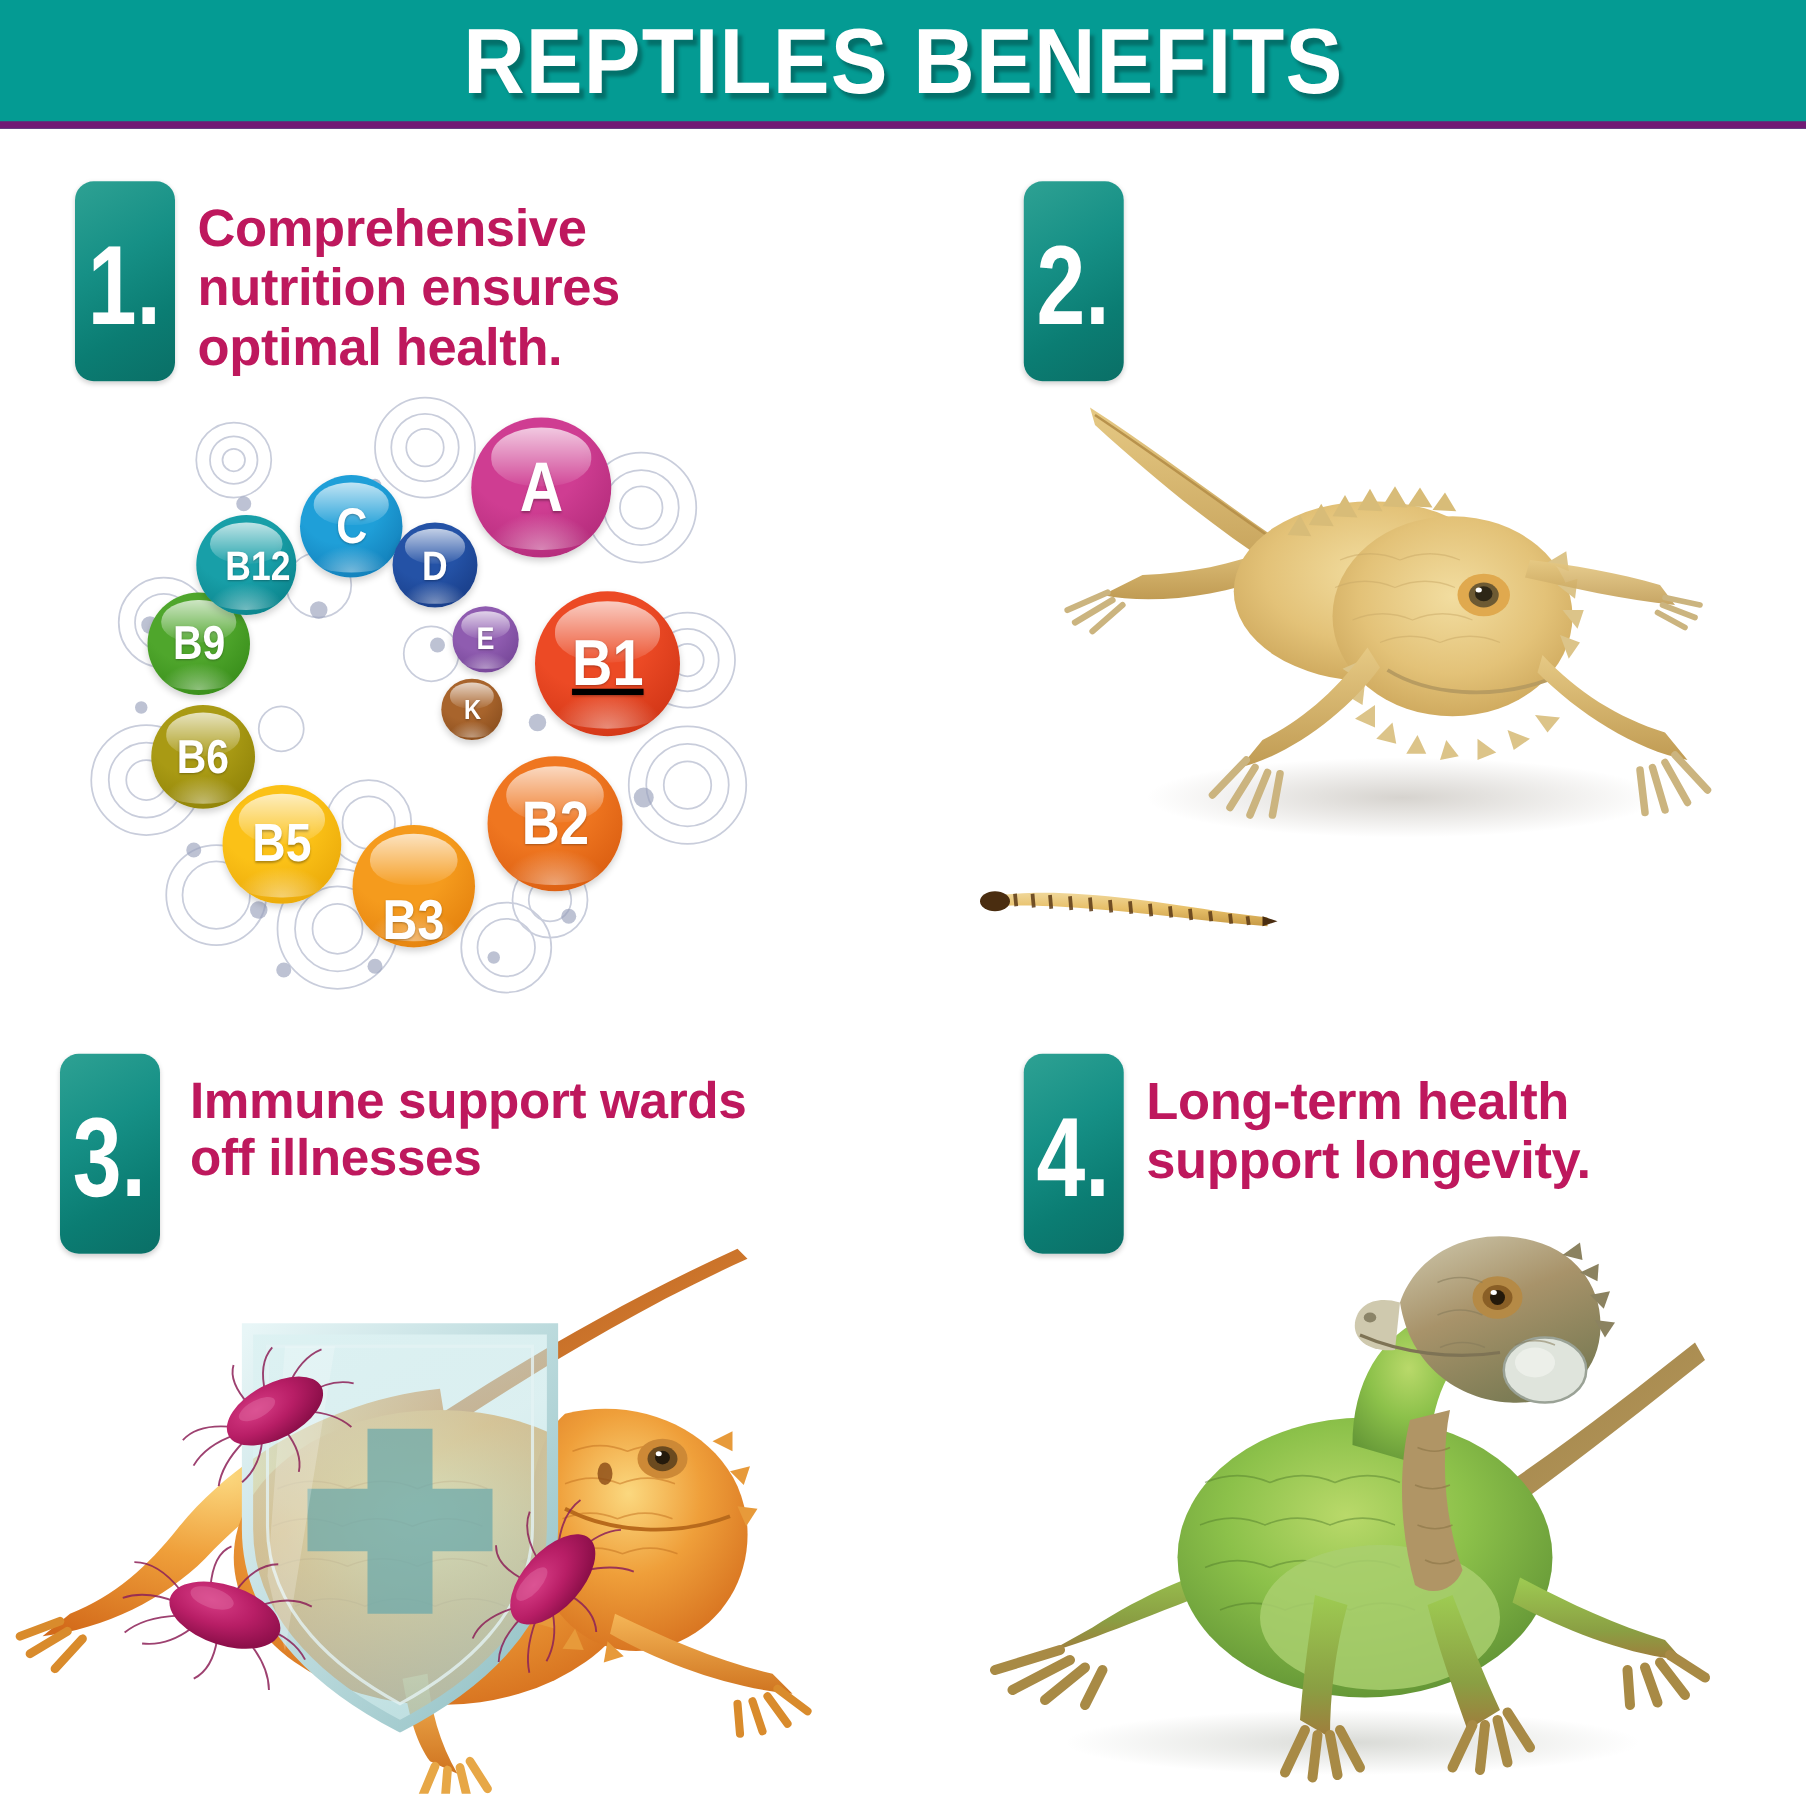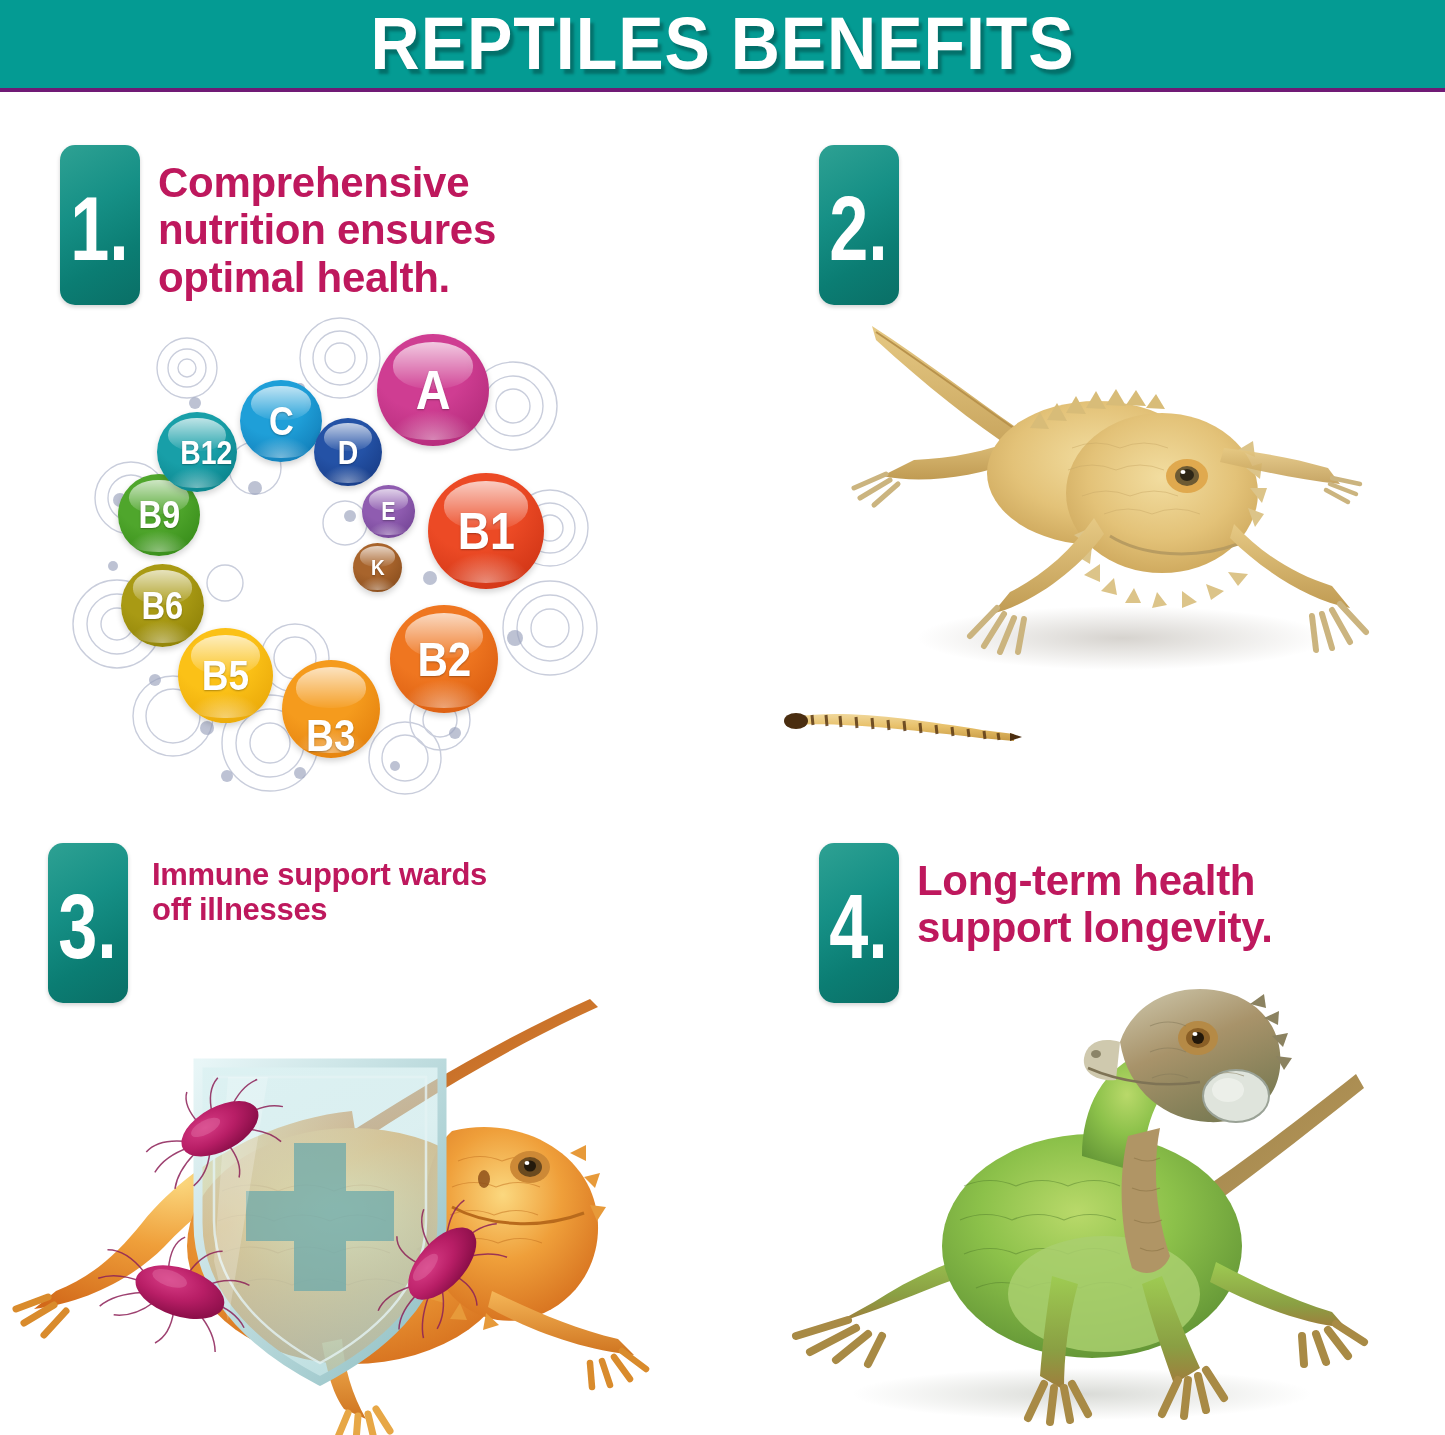--- a/index.html
+++ b/index.html
@@ -8,23 +8,23 @@
   body {
     width:1445px; height:1435px;
     font-family:"Liberation Sans", sans-serif;
     background:#ffffff;
     overflow:hidden;
     position:relative;
   }
 
   
   .header-bar{
-    position:absolute; left:0; top:0; width:1445px; height:92px;
+    position:absolute; left:0; top:0; width:1445px; height:103px;
     background:#049b93;
-    border-bottom:4px solid #701a75;
+    border-bottom:6px solid #701a75;
     display:flex; align-items:center; justify-content:center;
   }
   .header-title{
     font-family:"Liberation Sans", sans-serif;
     font-weight:bold;
     font-size:74px;
     letter-spacing:1px;
     color:#ffffff;
     transform:scaleX(0.92);
     text-shadow:4px 5px 3px rgba(0,0,0,0.28);
@@ -72,21 +72,21 @@
     padding-top:14px;
     color:#be185d;
     font-family:"Liberation Sans", sans-serif;
     font-weight:bold;
     font-size:42px;
     line-height:1.13;
     letter-spacing:-0.3px;
     white-space:pre-line;
     max-width:500px;
   }
-  .p3 .head-text{ font-size:31px; max-width:520px;margin-left:24px; }
+  .p3 .head-text{ font-size:41px; max-width:520px;margin-left:24px; }
 
   
   .vitamin-art{
     position:absolute; left:95px; top:225px; width:500px; height:480px;
   }
   .rings{ position:absolute; inset:0; }
   .bubble{
     position:absolute;
     border-radius:50%;
     display:flex; align-items:center; justify-content:center;
@@ -217,21 +217,21 @@
           </div>
           <div class="bubble" style="width: 68px; height: 68px; left: 219px; top: 90px; background: radial-gradient(circle at 38% 26%, rgb(36, 82, 166) 0%, rgb(36, 82, 166) 42%, rgb(20, 53, 124) 100%);">
             <span style="font-size: 33px;">D</span>
           </div>
           <div class="bubble" style="width: 53px; height: 53px; left: 267px; top: 157px; background: radial-gradient(circle at 38% 26%, rgb(143, 92, 176) 0%, rgb(143, 92, 176) 42%, rgb(107, 61, 141) 100%);">
             <span style="font-size: 25px;">E</span>
           </div>
           <div class="bubble" style="width: 49px; height: 49px; left: 258px; top: 215px; background: radial-gradient(circle at 38% 26%, rgb(168, 100, 44) 0%, rgb(168, 100, 44) 42%, rgb(126, 70, 25) 100%);">
             <span style="font-size: 22px;">K</span>
           </div>
-          <div class="bubble" style="width: 116px; height: 116px; left: 333px; top: 145px; background: radial-gradient(circle at 38% 26%, rgb(236, 74, 37) 0%, rgb(236, 74, 37) 42%, rgb(198, 45, 16) 100%);">
+          <div class="bubble" style="width: 116px; height: 116px; left: 333px; top: 145px; background: radial-gradient(circle at 38% 26%, rgb(236, 74, 37) 0%, rgb(236, 74, 37) 42%, rgb(198, 45, 16) 100%); text-decoration: underline;">
             <span style="font-size: 52px;">B1</span>
           </div>
           <div class="bubble" style="width: 108px; height: 108px; left: 295px; top: 277px; background: radial-gradient(circle at 38% 26%, rgb(239, 118, 32) 0%, rgb(239, 118, 32) 42%, rgb(210, 84, 11) 100%);">
             <span style="font-size: 49px;">B2</span>
           </div>
           <div class="bubble" style="width: 98px; height: 98px; left: 187px; top: 332px; background: radial-gradient(circle at 38% 26%, rgb(245, 155, 29) 0%, rgb(245, 155, 29) 42%, rgb(221, 119, 8) 100%); align-items: flex-end;">
             <span style="font-size: 45px;">B3</span>
           </div>
           <div class="bubble" style="width: 95px; height: 95px; left: 83px; top: 300px; background: radial-gradient(circle at 38% 26%, rgb(251, 193, 23) 0%, rgb(251, 193, 23) 42%, rgb(227, 159, 4) 100%); text-align: right;">
             <span style="font-size: 43px;">B5</span>

